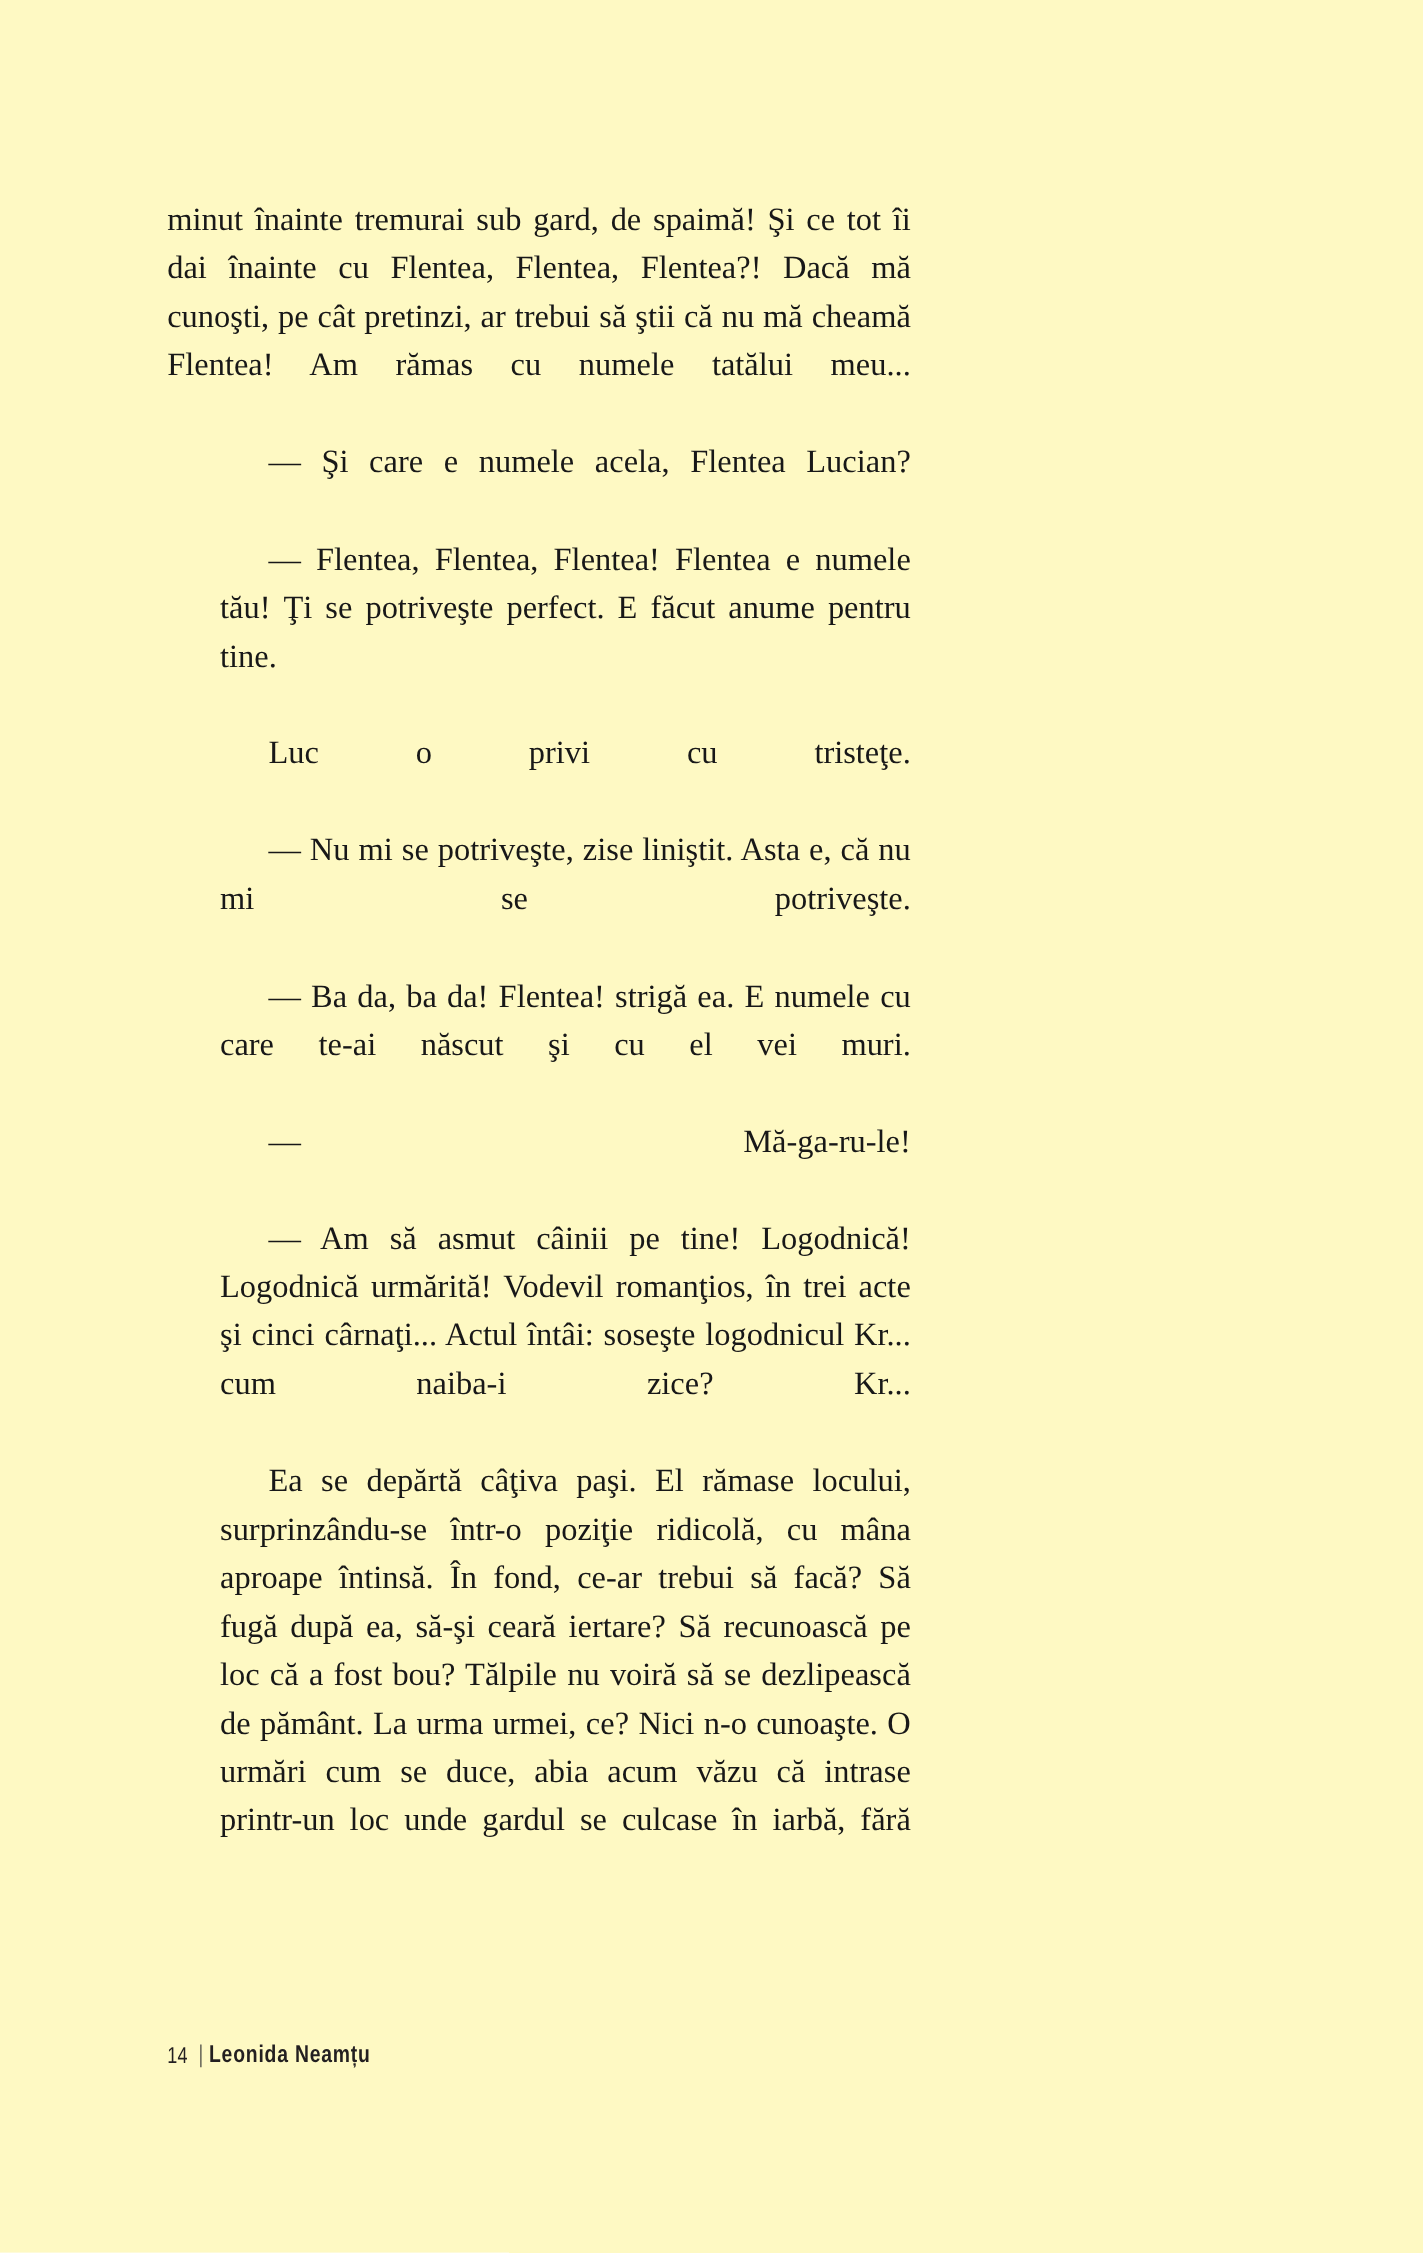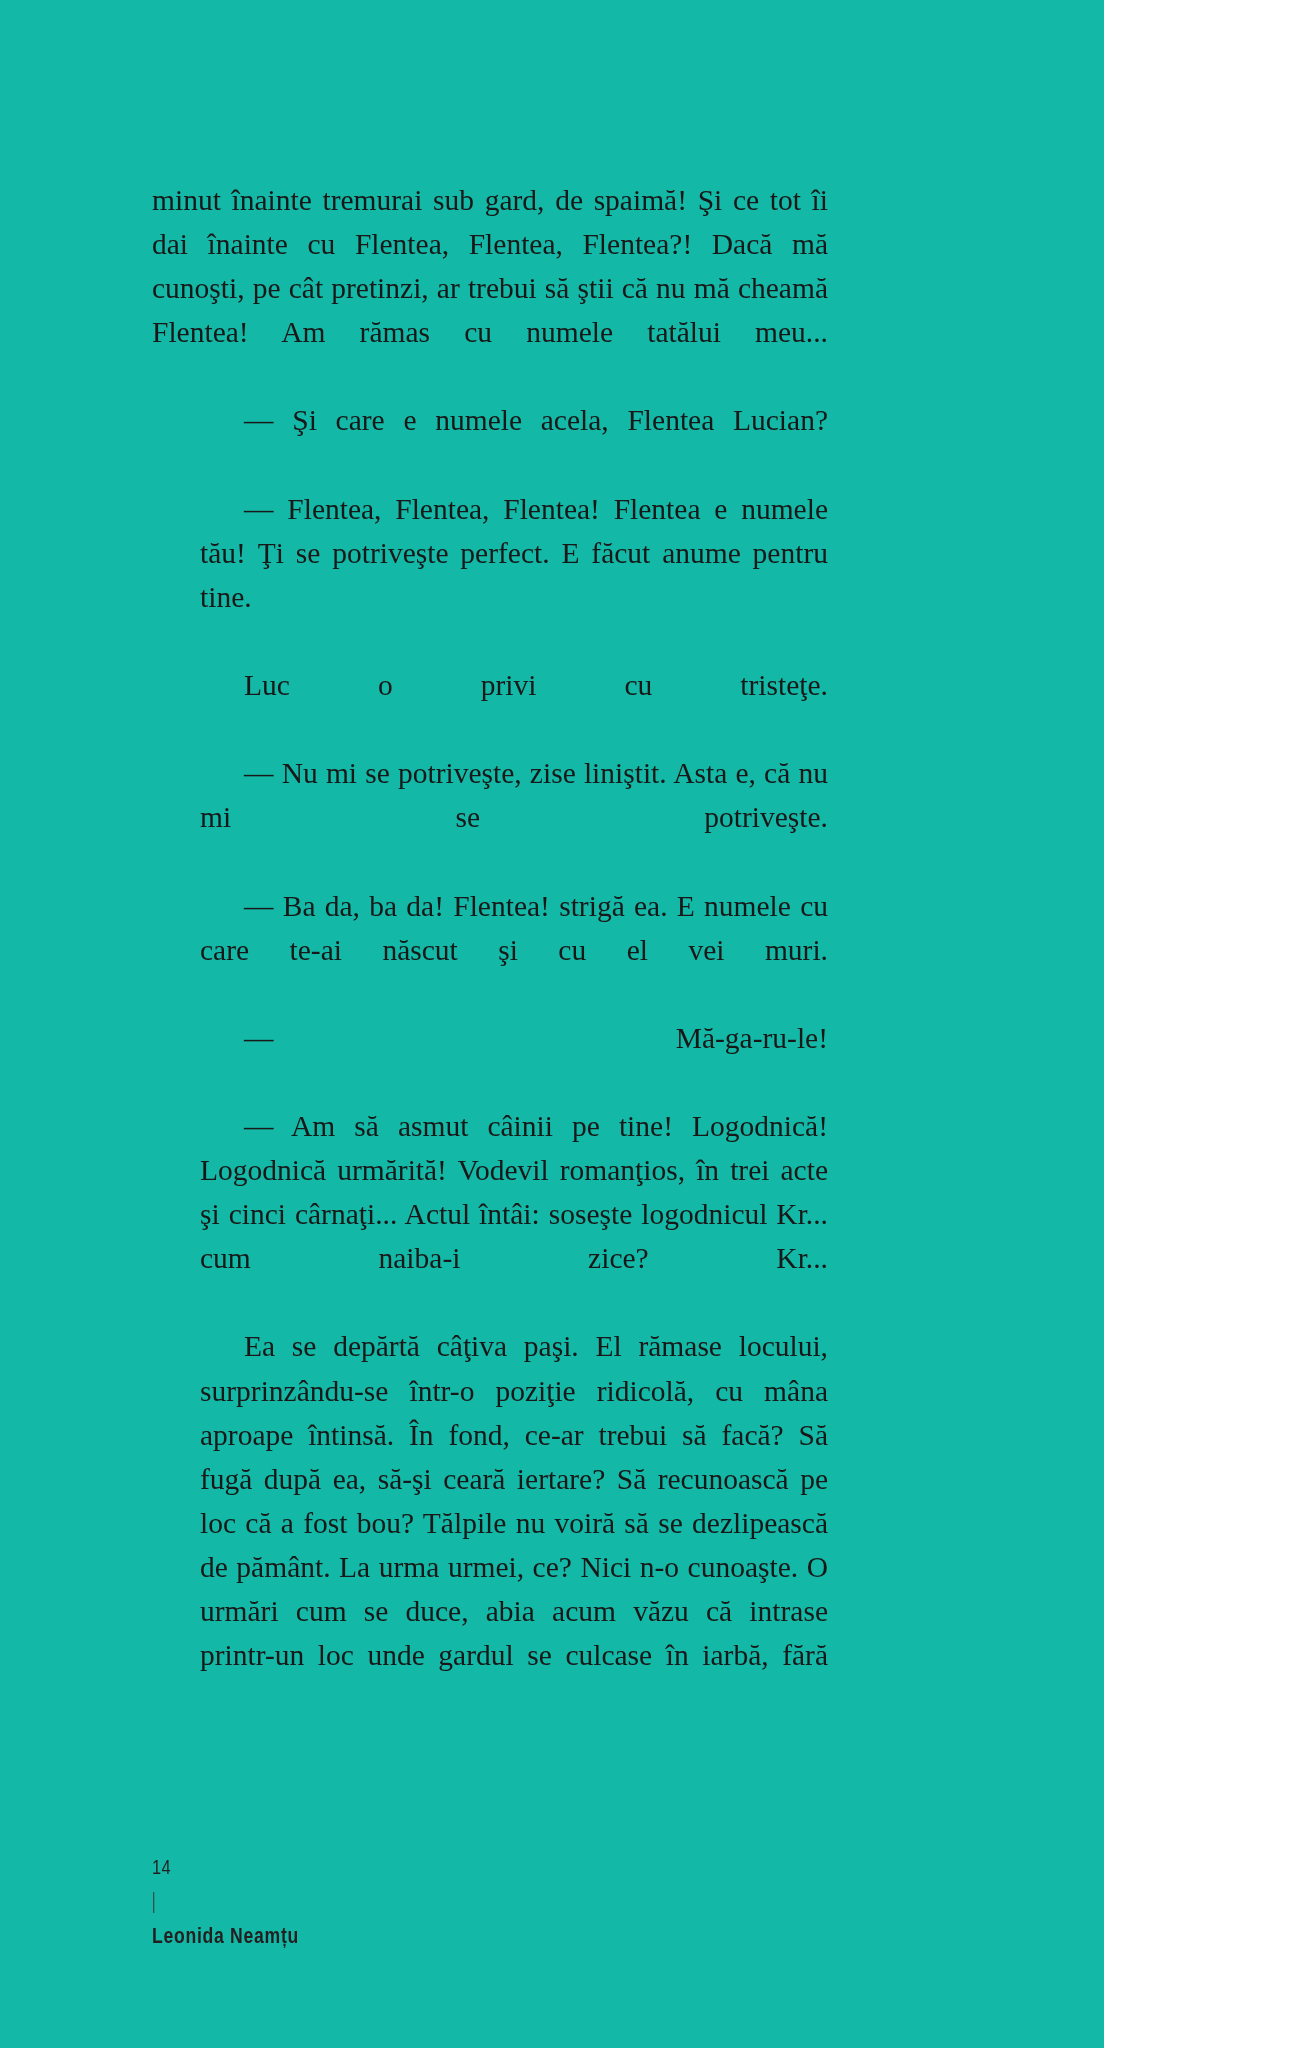--- a/index.html
+++ b/index.html
@@ -13,24 +13,23 @@
     position: relative;
     font-family: "Liberation Serif", "DejaVu Serif", serif;
     color: #1a1a1a;
     overflow: hidden;
   }
 
   .page {
     position: absolute;
     left: 0;
     top: 0;
-    width: 1060px;
+    width: 1294px;
     height: 2048px;
-    background: #14b8a6;
-    padding-left: 44px;
+    background: #fef9c3;
   }
 
   .text-block {
     position: absolute;
     left: 152px;
     top: 178px;
     width: 676px;
     font-size: 29.5px;
     line-height: 44.1px;
     text-align: justify;
@@ -65,21 +64,20 @@
 
   .footer {
     position: absolute;
     left: 152px;
     top: 1855px;
     display: flex;
     align-items: baseline;
     gap: 9px;
     font-family: "Liberation Sans Narrow", "Liberation Sans", sans-serif;
     color: #231f20;
-    flex-direction: column;
   }
 
   .footer .pagenum {
     font-size: 21px;
     font-weight: 400;
     letter-spacing: 0.4px;
     transform: scaleX(0.78);
     transform-origin: left bottom;
     display: inline-block;
   }

